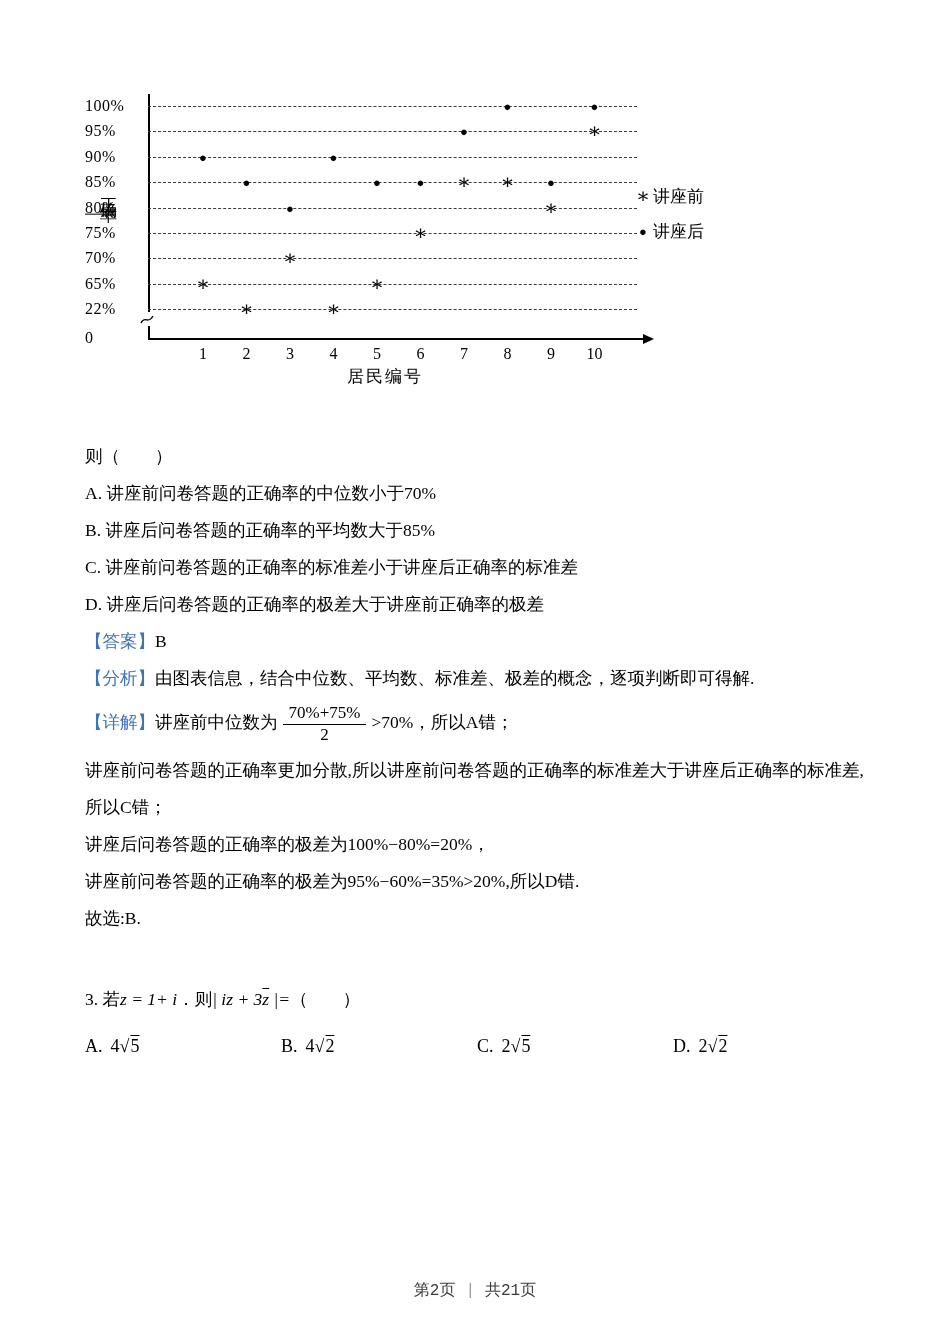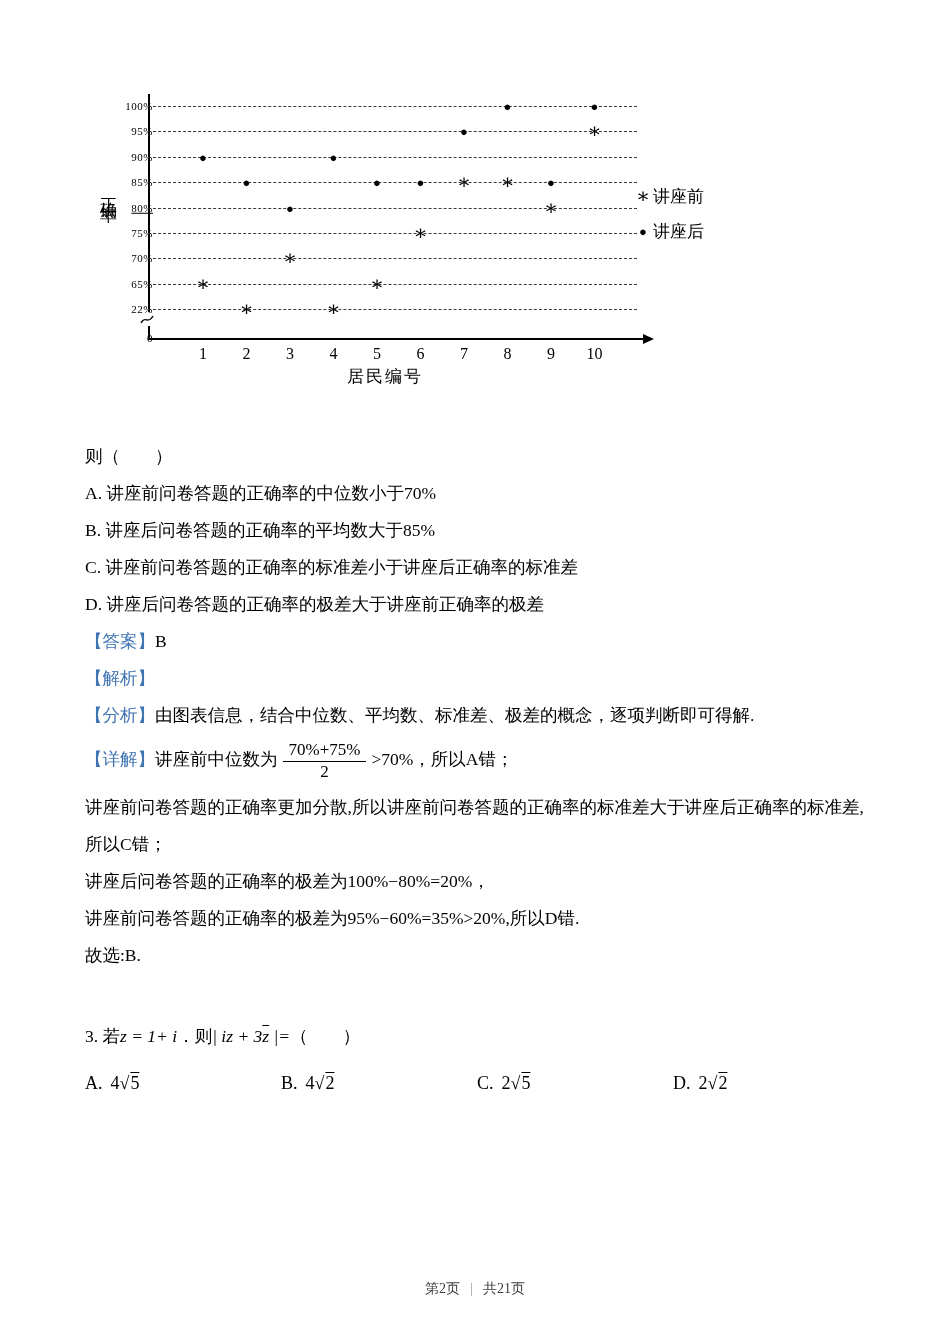--- a/index.html
+++ b/index.html
@@ -18,21 +18,21 @@
 
   
   .chart-wrap { position: absolute; left: 85px; top: 88px; width: 760px; height: 316px; }
   .plot { position: absolute; inset: 0; }
   .gridline { position: absolute; height: 0; border-top: 1.4px dashed #3a3a3a; }
   .yaxis  { position: absolute; left: 63px; top: 6px;  width: 1.6px; height: 245px; background: #000; }
   .xaxis  { position: absolute; left: 63px; top: 250px; width: 497px; height: 1.6px; background: #000; }
   .xarrow { position: absolute; left: 558px; top: 250.8px; transform: translateY(-50%);
             width: 0; height: 0; border-left: 11px solid #000;
             border-top: 5px solid transparent; border-bottom: 5px solid transparent; }
-  .ytick  { position: absolute; left: 12px; width: 56px; text-align: right; font-size: 11px;
+  .ytick  { position: absolute; left: 0; width: 56px; text-align: left; font-size: 16px;
             transform: translateY(-52%); letter-spacing: .5px; }
   .xtick  { position: absolute; font-size: 16px; transform: translateX(-50%); }
   .point  { position: absolute; transform: translate(-50%,-50%); line-height: 1; color:#000; }
   .point.asterisk { font-size: 21px; transform: translate(-50%,-46%); }
   .point.dot { font-size: 13px; }
   .y-title { position: absolute; left: 12px; top: 96px; writing-mode: vertical-rl;
              font-size: 17px; letter-spacing: 4px; }
   .x-title { position: absolute; left: 300px; top: 277px; transform: translateX(-50%);
              font-size: 17px; letter-spacing: 2px; }
   .legend { position: absolute; left: 548px; top: 96px; font-size: 17px; }
@@ -57,21 +57,21 @@
 
   .q3-block { margin-top: 44px; }
   .q3-stem .math { font-style: italic; }
   .overbar { text-decoration: overline; }
   .opt-row { display: flex; margin-top: 10px; }
   .opt-col { width: 196px; font-size: 18px; }
   .opt-col .expr { margin-left: 8px; }
   .radicand { text-decoration: overline; padding: 0 1px; }
 
   .footer { position: absolute; left: 0; right: 0; top: 1280px; text-align: center;
-            font-size: 14px; color: #3c3c3c; }
+            font-size: 16px; color: #3c3c3c; font-family: Liberation Mono, monospace; }
   .footer .sep { color: #9a9a9a; margin: 0 10px; }
 </style>
 </head>
 <body>
 
 <div class="page">
 
   <div class="chart-wrap">
     <div class="y-title">正确率</div>
     <div class="plot" id="plot">
@@ -164,23 +164,20 @@
     </p>
     <p>
       <span>D.</span>
       <span>讲座后问卷答题的正确率的极差大于讲座前正确率的极差</span>
     </p>
 
     <p>
       <span class="tag">【答案】</span><span>B</span>
     </p>
     <p>
-      <span class="tag">【解析】</span>
-    </p>
-    <p>
       <span class="tag">【分析】</span><span>由图表信息，结合中位数、平均数、标准差、极差的概念，逐项判断即可得解.</span>
     </p>
 
     <p class="detail-line">
       <span class="tag">【详解】</span><span>讲座前中位数为</span><span class="frac"><span class="num">70%+75%</span><span class="den">2</span></span><span>&gt;70%，所以A错；</span>
     </p>
 
     <p>讲座前问卷答题的正确率更加分散,所以讲座前问卷答题的正确率的标准差大于讲座后正确率的标准差,所以C错；</p>
     <p>讲座后问卷答题的正确率的极差为100%−80%=20%，</p>
     <p>讲座前问卷答题的正确率的极差为95%−60%=35%&gt;20%,所以D错.</p>

